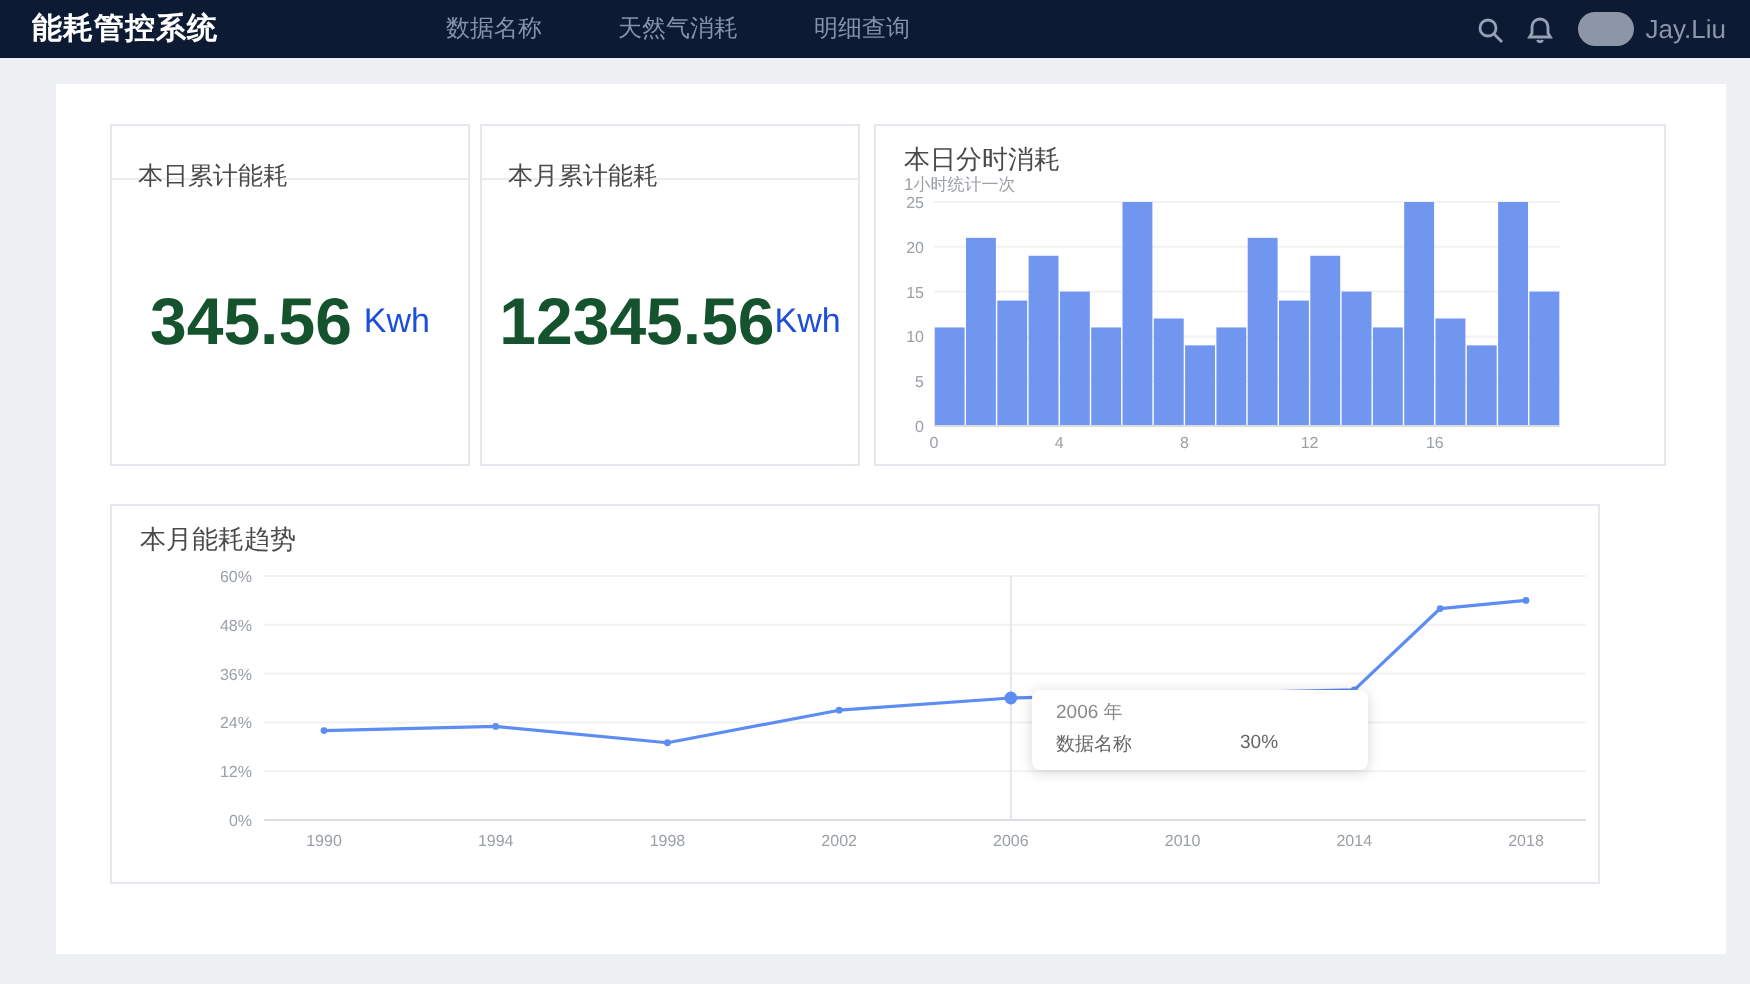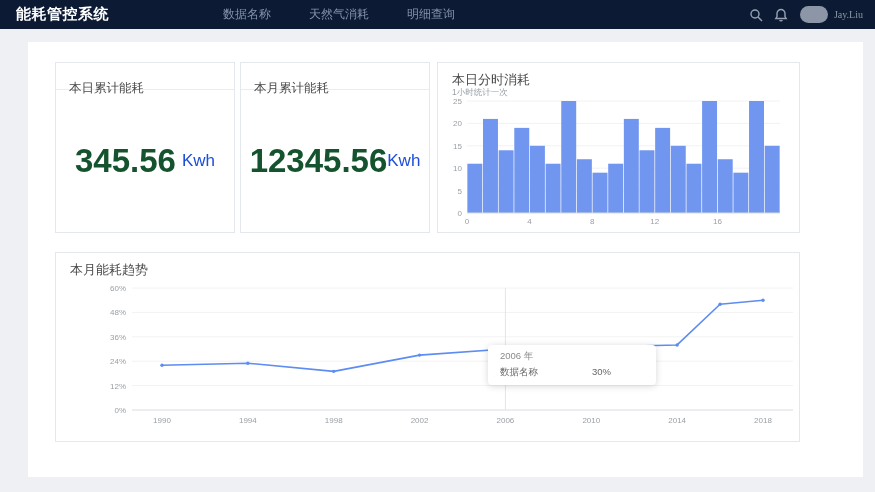--- a/index.html
+++ b/index.html
@@ -15,42 +15,42 @@
     background:#0c1b33; display:flex; align-items:center;
   }
   .brand { color:#fff; font-size:15px; font-weight:bold; margin-left:16px; letter-spacing:.5px; }
   .menu { display:flex; margin-left:95px; }
   .menu-item { font-size:12px; color:#8493ab; padding:0 19px; cursor:pointer; line-height:29px; }
   .menu-item.active { color:#fff; font-weight:bold; }
   .nav-right { margin-left:auto; display:flex; align-items:center; padding-right:12px; }
   .nav-icon { width:14px; height:14px; margin-left:11px; cursor:pointer; display:block; }
   .nav-icon svg { display:block; stroke:#97a1b3; fill:none; stroke-width:1.4; }
   .avatar { width:28px; height:17px; border-radius:9px; background:#8c96a7; margin-left:12px; }
-  .user-name { font-size:10px; color:#8c96a7; margin-left:6px;font-family:Liberation Serif, serif; }
+  .user-name { font-size:13px; color:#8c96a7; margin-left:6px; }
   
   .panel { position:absolute; left:28px; top:42px; width:835px; height:435px; background:#fff; }
   .card { position:absolute; background:#fff; border:1px solid #e4e7ec; }
   .card-head { height:27px; border-bottom:1px solid #ececec; display:flex; align-items:center; padding-left:13px; }
   .card-title { font-size:12.5px; color:#4a4a4a;margin-top:24px; }
   .stat-body { height:142px; display:flex; align-items:center; justify-content:center; }
   .stat-value { font-size:33px; font-weight:bold; color:#14532d; }
   .stat-unit { font-size:17px; font-weight:normal; color:#1d4ed8; }
   .unit-gap { margin-left:6px; }
   .chart-card-title { font-size:13px; color:#4a4a4a; position:absolute; left:14px; top:8px; }
   .chart-card-sub { font-size:8.5px; color:#9aa0a6; position:absolute; left:14px; top:24px; }
   svg.chart { position:absolute; left:0; top:0; }
   text.tick { font-size:8px; fill:#9aa0a6; font-family:"Liberation Sans","DejaVu Sans",sans-serif; }
   
   #card-daily   { left:27px;  top:20px;  width:180px; height:171px; }
   #card-monthly { left:212px; top:20px;  width:190px; height:171px; }
-  #card-hourly  { left:409px; top:20px;  width:363px; height:171px; }
+  #card-hourly  { left:409px; top:20px;  width:396px; height:171px; }
   #card-trend   { left:27px;  top:210px; width:745px; height:190px; }
   
   .tooltip {
-    position:absolute; left:432px; top:92px; width:168px;
+    position:absolute; left:460px; top:92px; width:168px;
     background:#fff; border-radius:4px; box-shadow:0 1px 7px rgba(0,0,0,.16);
     padding:5px 12px 6px 12px; z-index:5;
   }
   .tooltip-title { font-size:9.5px; color:#8a8a8a; margin-bottom:3px; }
   .tooltip-row { display:flex; font-size:9.5px; color:#666; }
   .tooltip-label { display:inline-block; width:92px; }
 </style>
 </head>
 <body>
 

